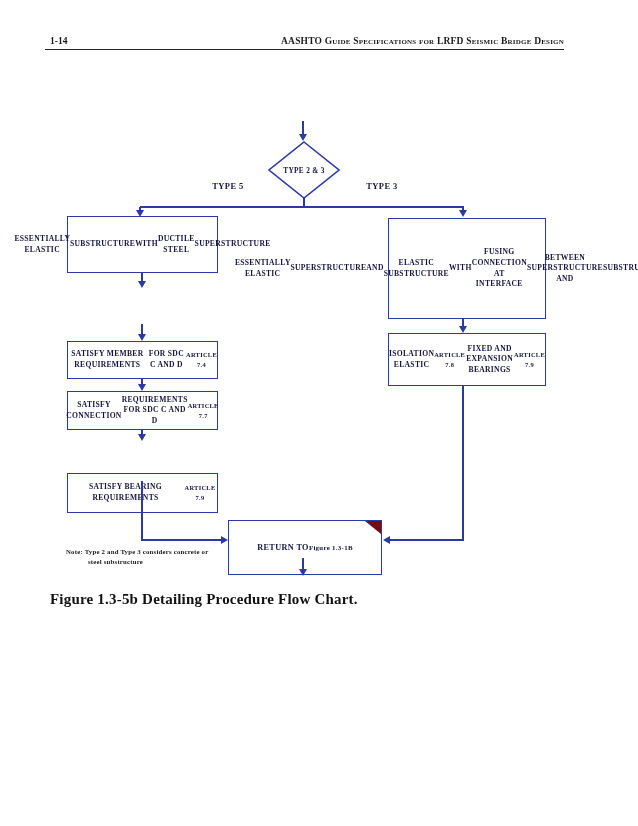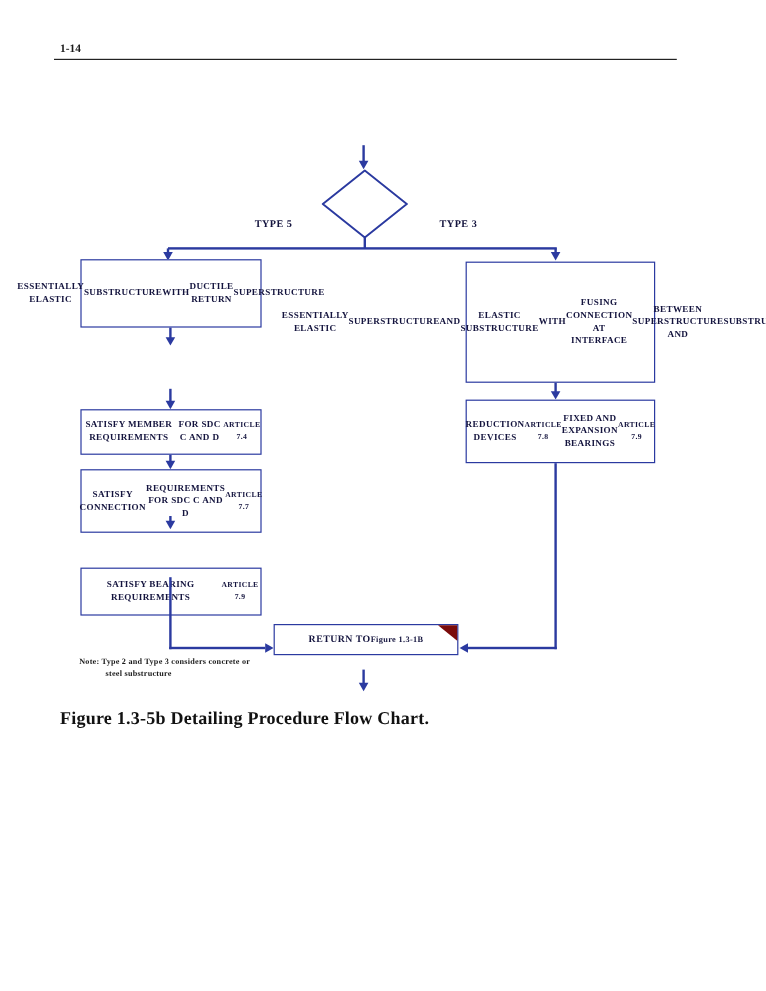--- a/index.html
+++ b/index.html
@@ -47,64 +47,66 @@
   .note-l1{position:absolute;left:66px;top:548px;font-size:6.8px;font-weight:bold;color:#1a1a1a;letter-spacing:0.2px;}
   .note-l2{position:absolute;left:88px;top:558px;font-size:6.8px;font-weight:bold;color:#1a1a1a;letter-spacing:0.2px;}
   .caption{position:absolute;left:50px;top:591px;font-size:15px;font-weight:bold;color:#111;letter-spacing:0.2px;}
 </style>
 </head>
 <body>
 
 <div class="page">
 
   <div class="hdr-num">1-14</div>
+  <div class="hdr-title">AASHTO Guide Specifications for LRFD Seismic Bridge Design</div>
   <div class="hdr-rule"></div>
 
   <div class="vline" style="left:302px;top:121px;height:14px;"></div>
   <div class="arr arr-down" style="left:299px;top:134px;"></div>
 
   <svg class="diamond-svg" width="72" height="58">
     <polygon points="36,1 71,29 36,57 1,29" fill="#ffffff" stroke="#2b3aa0" stroke-width="1.6"></polygon>
   </svg>
+  <div class="diamond-label">TYPE 2 &amp; 3</div>
 
   <div class="branch-label" style="left:200px;top:181px;">TYPE 5</div>
   <div class="branch-label" style="left:354px;top:181px;">TYPE 3</div>
 
   <div class="vline" style="left:303px;top:198px;height:9px;"></div>
   <div class="hline" style="left:140px;top:206px;width:324px;"></div>
   <div class="vline" style="left:139px;top:207px;height:4px;"></div>
   <div class="arr arr-down" style="left:136px;top:210px;"></div>
   <div class="vline" style="left:462px;top:207px;height:4px;"></div>
   <div class="arr arr-down" style="left:459px;top:210px;"></div>
 
   <div class="fbox" style="left:67px;top:216px;width:151px;height:57px;">
     <div class="m">ESSENTIALLY ELASTIC</div>
     <div class="m">SUBSTRUCTURE</div>
     <div class="m">WITH</div>
-    <div class="m">DUCTILE RETURN</div>
+    <div class="m">DUCTILE STEEL</div>
     <div class="m">SUPERSTRUCTURE</div>
   </div>
 
   <div class="vline" style="left:141px;top:273px;height:9px;"></div>
   <div class="arr arr-down" style="left:138px;top:281px;"></div>
 
 
   <div class="vline" style="left:141px;top:324px;height:11px;"></div>
   <div class="arr arr-down" style="left:138px;top:334px;"></div>
 
   <div class="fbox" style="left:67px;top:341px;width:151px;height:38px;">
     <div class="m">SATISFY MEMBER REQUIREMENTS</div>
     <div class="m">FOR SDC C AND D</div>
     <div class="a">ARTICLE 7.4</div>
   </div>
 
   <div class="vline" style="left:141px;top:379px;height:6px;"></div>
   <div class="arr arr-down" style="left:138px;top:384px;"></div>
 
-  <div class="fbox" style="left:67px;top:391px;width:151px;height:53px;">
+  <div class="fbox" style="left:67px;top:391px;width:151px;height:39px;">
     <div class="m">SATISFY CONNECTION</div>
     <div class="m">REQUIREMENTS FOR SDC C AND D</div>
     <div class="a">ARTICLE 7.7</div>
   </div>
 
   <div class="vline" style="left:141px;top:430px;height:5px;"></div>
   <div class="arr arr-down" style="left:138px;top:434px;"></div>
 
   <div class="fbox" style="left:67px;top:441px;width:151px;height:40px;margin-top:32px;">
     <div class="m">SATISFY BEARING REQUIREMENTS</div>
@@ -124,31 +126,31 @@
     <div class="m">FUSING CONNECTION AT INTERFACE</div>
     <div class="m">BETWEEN SUPERSTRUCTURE AND</div>
     <div class="m">SUBSTRUCTURE</div>
     <div class="a gap-top">ARTICLE 7.2</div>
   </div>
 
   <div class="vline" style="left:462px;top:319px;height:8px;"></div>
   <div class="arr arr-down" style="left:459px;top:326px;"></div>
 
   <div class="fbox" style="left:388px;top:333px;width:158px;height:53px;">
-    <div class="m">REDUCTION DEVICES</div>
+    <div class="m">ISOLATION ELASTIC</div>
     <div class="a">ARTICLE 7.8</div>
     <div class="m">FIXED AND EXPANSION BEARINGS</div>
     <div class="a">ARTICLE 7.9</div>
   </div>
 
   <div class="vline" style="left:462px;top:386px;height:155px;"></div>
   <div class="hline" style="left:390px;top:539px;width:74px;"></div>
   <div class="arr arr-left" style="left:383px;top:536px;"></div>
 
-  <div class="fbox" style="left:228px;top:520px;width:154px;height:26px;">
+  <div class="fbox" style="left:228px;top:520px;width:154px;height:55px;">
     <div class="corner"></div>
     <div class="rt">RETURN TO</div>
     <div class="rs">Figure 1.3-1B</div>
   </div>
 
   <div class="vline" style="left:302px;top:558px;height:12px;"></div>
   <div class="arr arr-down" style="left:299px;top:569px;"></div>
 
   <div class="note-l1">Note:  Type 2 and Type 3 considers concrete or</div>
   <div class="note-l2">steel substructure</div>

